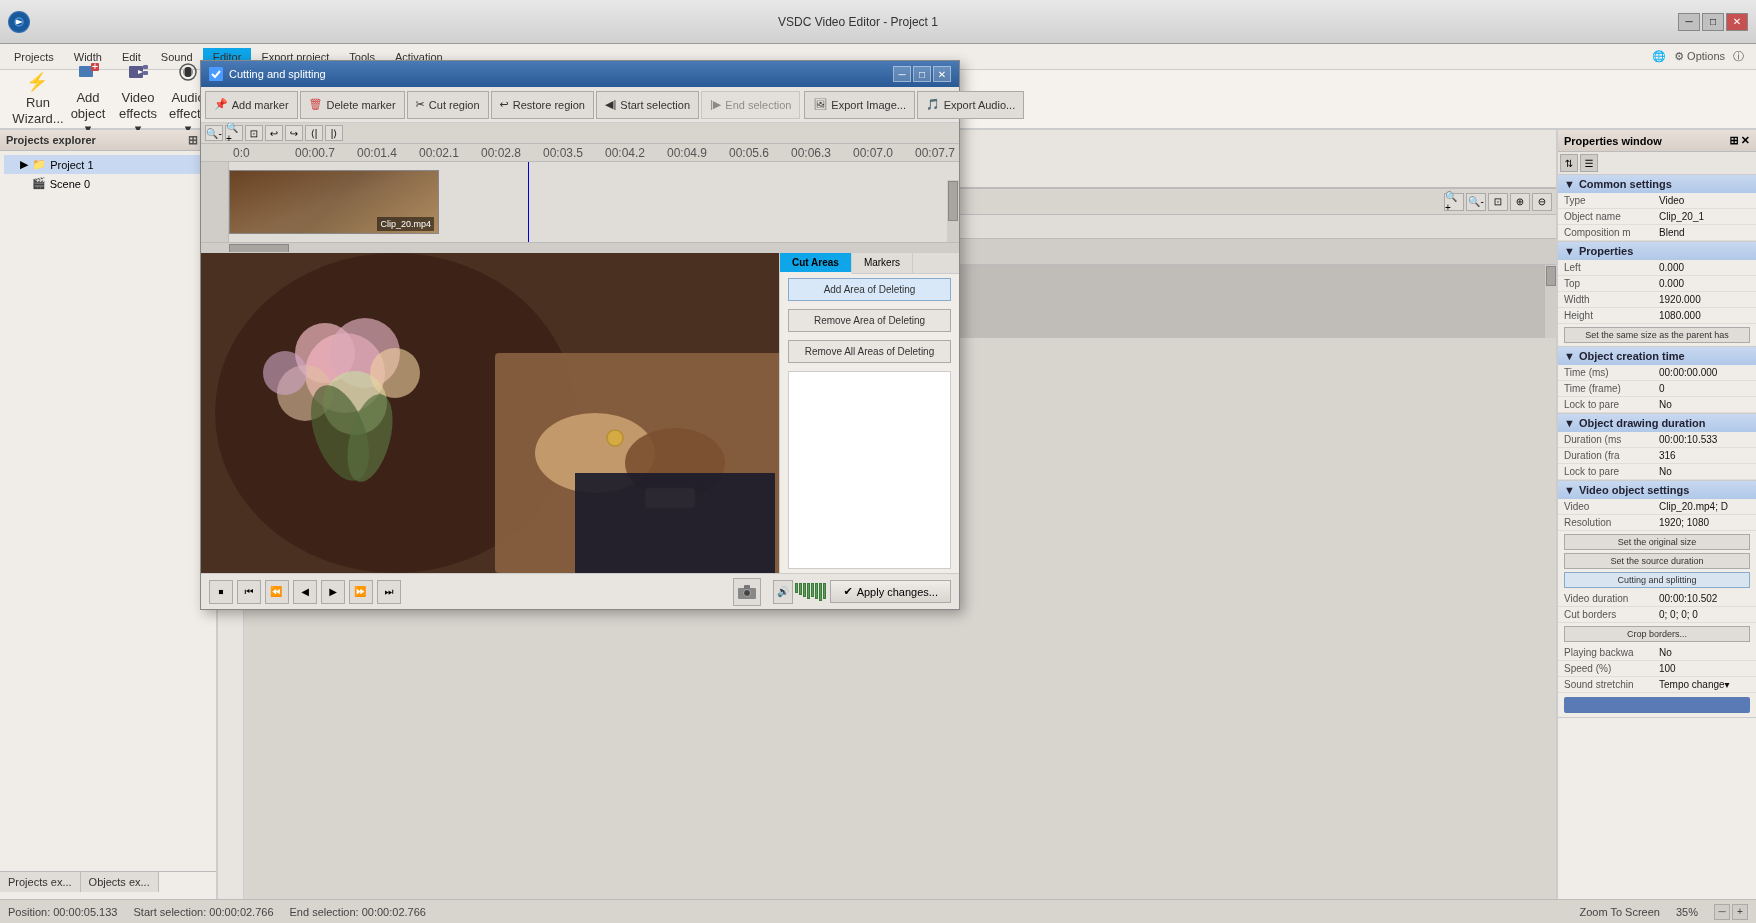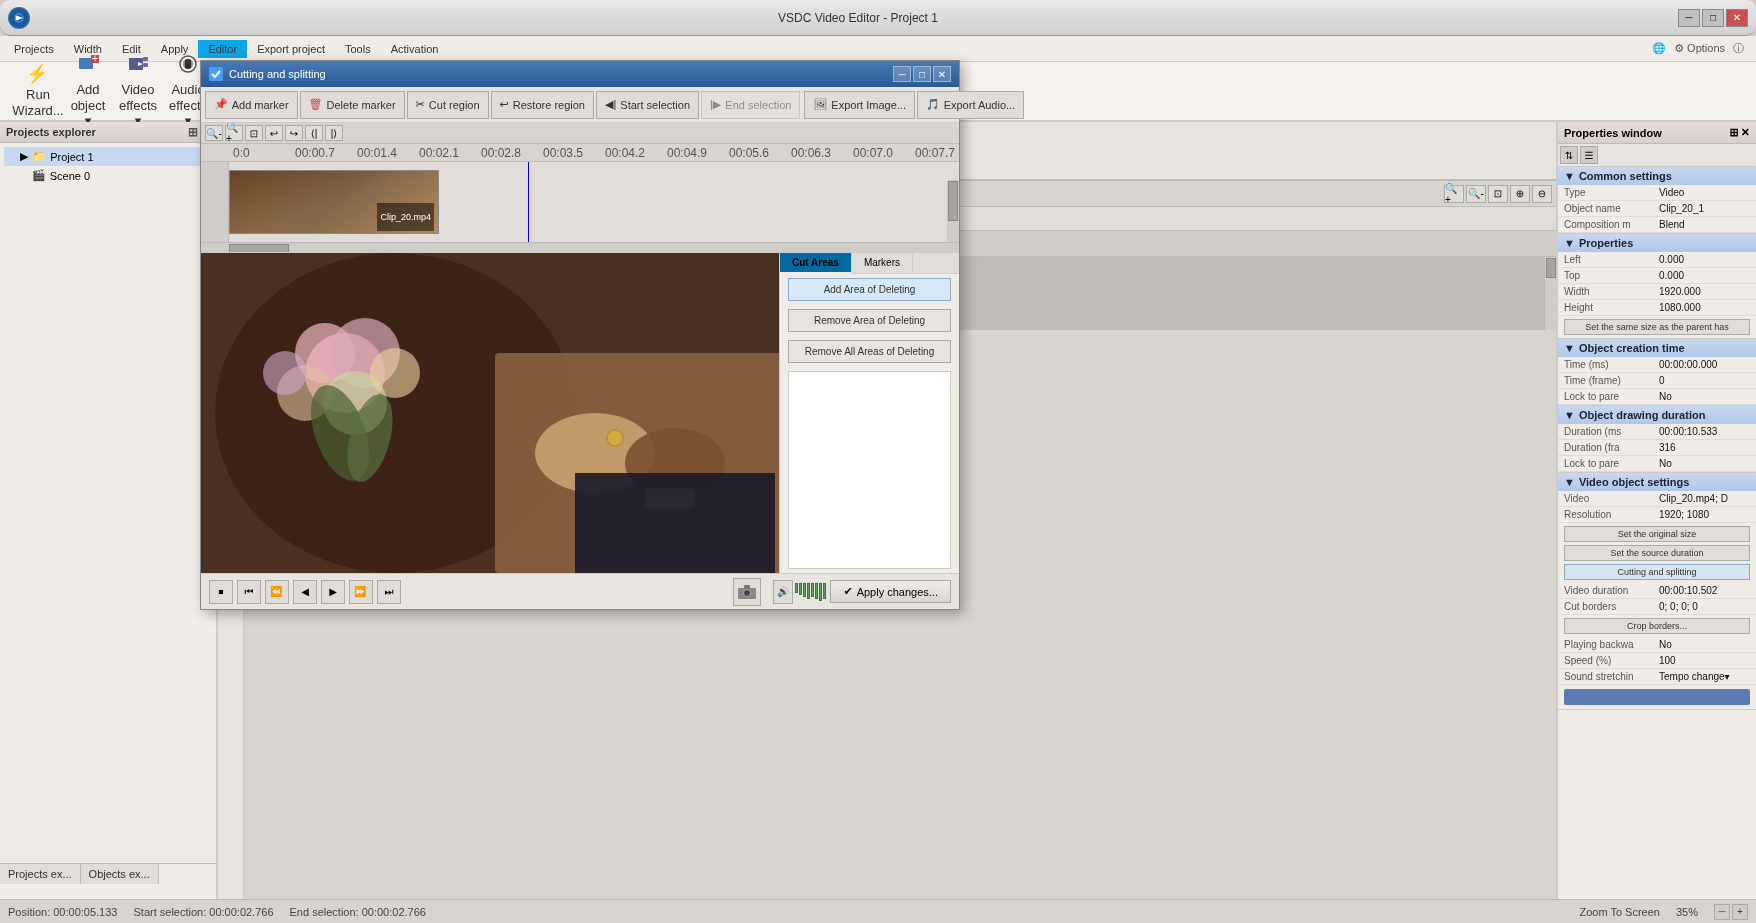--- a/index.html
+++ b/index.html
@@ -1,27 +1,26 @@
 <!DOCTYPE html>
 <html><head>
   <meta charset="utf-8">
   <style>
     * { box-sizing: border-box; margin: 0; padding: 0; font-family: 'Segoe UI', Tahoma, sans-serif; font-size: 11px; }
     body { background: #d4d0c8; width: 1756px; height: 923px; overflow: hidden; position: relative; }
 
     
     #titlebar {
       background: linear-gradient(to bottom, #e8e8e8, #d0d0d0);
-      height: 36px;
+      height: 44px;
       display: flex;
       align-items: center;
       padding: 0 8px;
       border-bottom: 1px solid #999;
       position: relative;
-      border-radius: 10px;
     }
     #titlebar .app-logo {
       width: 22px; height: 22px;
       background: radial-gradient(circle, #4a90d9 40%, #1a4a8a 100%);
       border-radius: 50%;
       margin-right: 8px;
       flex-shrink: 0;
     }
     #titlebar .win-controls {
       display: flex;
@@ -431,21 +430,21 @@
       background: #e0dcd8;
       border-bottom: 1px solid #ccc;
     }
     .cut-tab {
       padding: 4px 12px;
       cursor: pointer;
       font-size: 10px;
       border-right: 1px solid #ccc;
     }
     .cut-tab.active {
-      background: #0369a1;
+      background: #0ea5e9;
       border-bottom: 2px solid #f0ede8;
       margin-bottom: -1px;
       font-weight: bold;
     }
     .cut-areas-btn {
       margin: 4px 8px;
       padding: 5px 8px;
       background: #e8e4e0;
       border: 1px solid #aaa;
       cursor: pointer;
@@ -657,21 +656,21 @@
     <div class="win-btn">─</div>
     <div class="win-btn">□</div>
     <div class="win-btn close">✕</div>
   </div>
 </div>
 
 <div id="menubar">
   <span class="menu-item">Projects</span>
   <span class="menu-item">Width</span>
   <span class="menu-item">Edit</span>
-  <span class="menu-item">Apply</span>
+  <span class="menu-item">Sound</span>
   <span class="menu-item active">Editor</span>
   <span class="menu-item">Export project</span>
   <span class="menu-item">Tools</span>
   <span class="menu-item">Activation</span>
   <div class="options-area">
     <span>🌐</span>
     <span style="cursor:pointer">⚙ Options</span>
     <span style="cursor:pointer">ⓘ</span>
   </div>
 </div>
@@ -1125,21 +1124,21 @@
 
       </div>
     </div>
     <div style="position:relative;height:80px;overflow:hidden;">
 
       <div style="position:absolute;left:0;top:0;width:28px;height:80px;background:#d0ccc8;border-right:1px solid #bbb;"></div>
       <div style="position:absolute;left:28px;top:8px;right:12px;height:64px;">
 
         <div style="position:absolute;left:0;top:0;width:210px;height:64px;background:linear-gradient(135deg,#7a5a3a,#5a4a3a,#9a7a5a);border:1px solid #888;overflow:hidden;">
           <div style="width:100%;height:100%;background:linear-gradient(160deg,rgba(100,60,30,0.8),rgba(160,120,80,0.6),rgba(200,160,100,0.5));"></div>
-          <div style="position:absolute;bottom:2px;right:4px;color:white;font-size:9px;background:rgba(0,0,0,0.5);padding:9px 3px;">Clip_20.mp4</div>
+          <div style="position:absolute;bottom:2px;right:4px;color:white;font-size:9px;background:rgba(0,0,0,0.5);padding:2px 3px;">Clip_20.mp4</div>
         </div>
       </div>
 
       <div style="position:absolute;left:327px;top:0;width:1px;height:80px;background:#0000dd;z-index:10;">
         
       </div>
 
       <div class="track-scrollbar">
         <div class="track-scrollbar-thumb"></div>
       </div>

